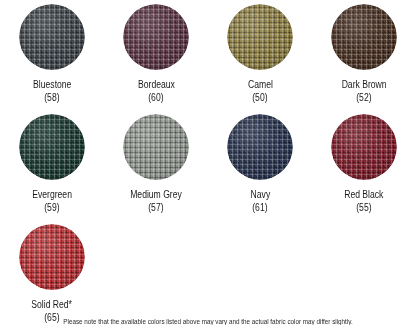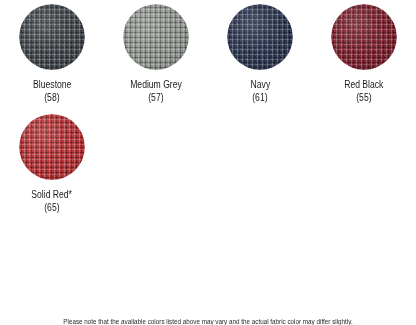--- a/index.html
+++ b/index.html
@@ -140,24 +140,60 @@
     <div class="swatch-cell">
       <div class="swatch-disc">
         <div class="disc-base" style="background-color: rgb(63, 69, 74);"></div>
         <div class="disc-weave"></div>
         <div class="disc-shade"></div>
       </div>
       <div class="swatch-label">Bluestone</div>
       <div class="swatch-code">(58)</div>
     </div>
 
-
-
-
-
+    <div class="swatch-cell">
+      <div class="swatch-disc">
+        <div class="disc-base" style="background-color: rgb(92, 54, 70);"></div>
+        <div class="disc-weave"></div>
+        <div class="disc-shade"></div>
+      </div>
+      <div class="swatch-label">Bordeaux</div>
+      <div class="swatch-code">(60)</div>
+    </div>
+
+    <div class="swatch-cell">
+      <div class="swatch-disc">
+        <div class="disc-base" style="background-color: rgb(138, 124, 66);"></div>
+        <div class="disc-weave"></div>
+        <div class="disc-shade"></div>
+      </div>
+      <div class="swatch-label">Camel</div>
+      <div class="swatch-code">(50)</div>
+    </div>
+
+
+    <div class="swatch-cell">
+      <div class="swatch-disc">
+        <div class="disc-base" style="background-color: rgb(74, 51, 37);"></div>
+        <div class="disc-weave"></div>
+        <div class="disc-shade"></div>
+      </div>
+      <div class="swatch-label">Dark Brown</div>
+      <div class="swatch-code">(52)</div>
+    </div>
+
+    <div class="swatch-cell">
+      <div class="swatch-disc">
+        <div class="disc-base" style="background-color: rgb(28, 58, 50);"></div>
+        <div class="disc-weave"></div>
+        <div class="disc-shade"></div>
+      </div>
+      <div class="swatch-label">Evergreen</div>
+      <div class="swatch-code">(59)</div>
+    </div>
 
 
 
     <div class="swatch-cell">
       <div class="swatch-disc">
         <div class="disc-base" style="background-color: rgb(142, 147, 141);"></div>
         <div class="disc-weave"></div>
         <div class="disc-shade"></div>
       </div>
       <div class="swatch-label">Medium Grey</div>

